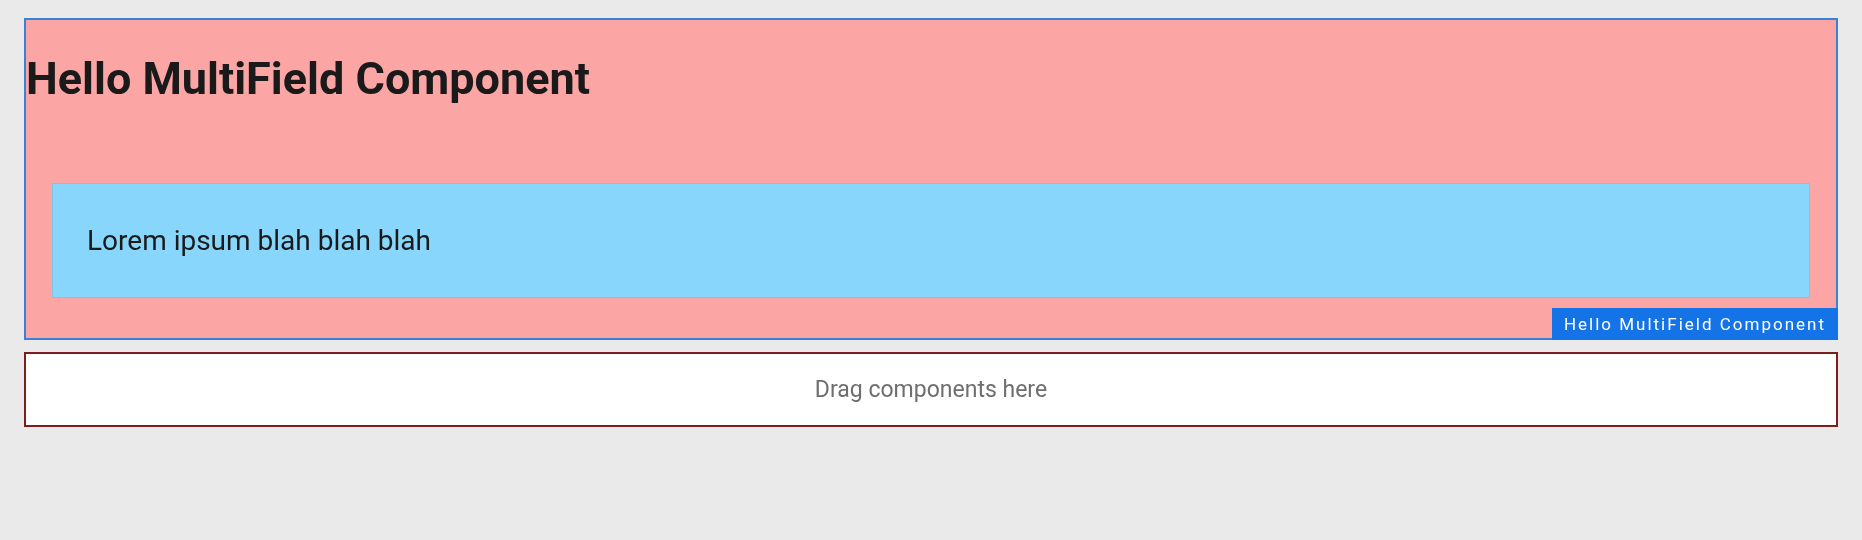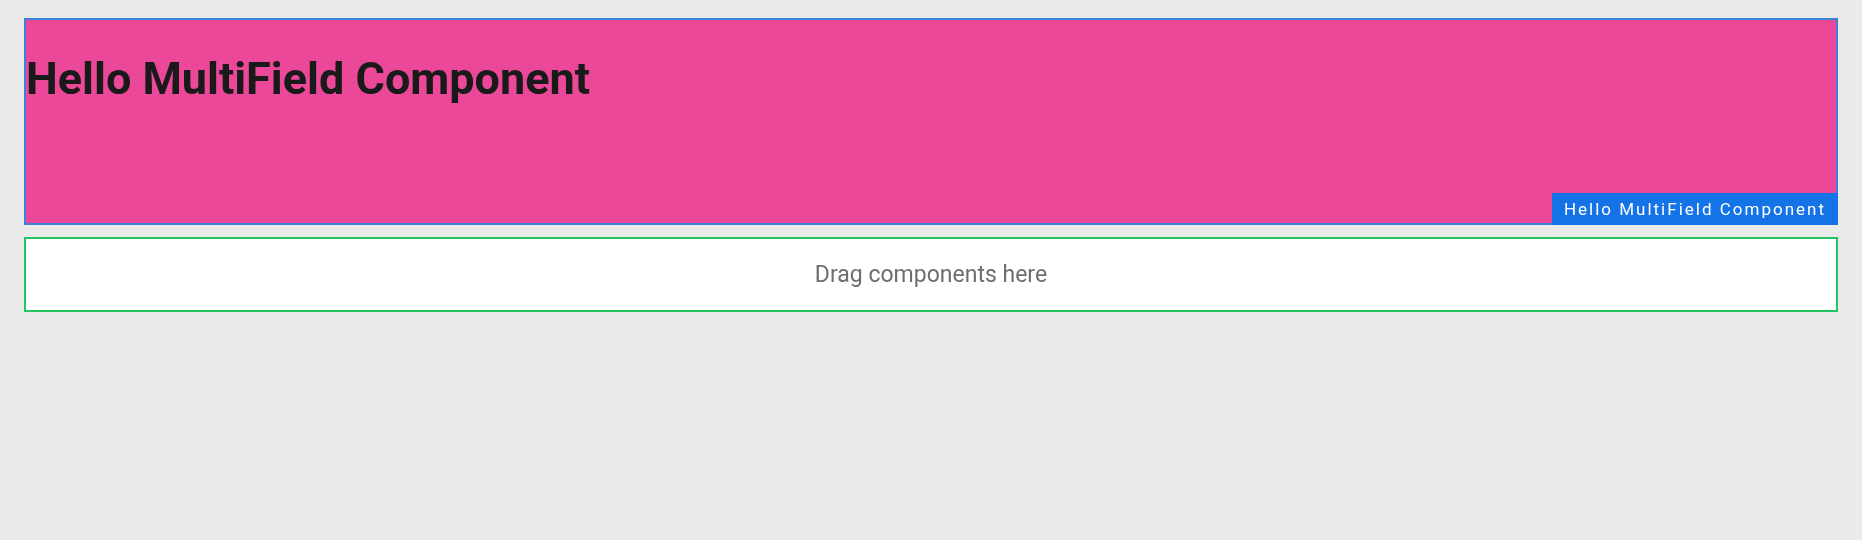--- a/index.html
+++ b/index.html
@@ -11,21 +11,21 @@
     body {
       font-family: -apple-system, BlinkMacSystemFont, "Segoe UI", Roboto, Helvetica, Arial, sans-serif;
       background-color: #eaeaea;
       width: 1862px;
       height: 540px;
       padding: 18px 24px;
     }
 
     .component-frame {
       border: 2px solid #3b82d6;
-      background-color: #ec4899;
+      background-color: #fca5a5;
       position: relative;
       padding: 0 0 40px 0;
     }
 
     .component-title {
       font-size: 45px;
       font-weight: 700;
       color: #1a1a1a;
       padding: 32px 0 0 0;
       margin-bottom: 78px;
@@ -60,35 +60,38 @@
       right: -2px;
       background-color: #1473e6;
       color: #ffffff;
       font-size: 17px;
       letter-spacing: 2px;
       padding: 6px 12px;
     }
 
     .dropzone {
       margin-top: 12px;
-      border: 2px solid #22c55e;
+      border: 2px solid #7f1d1d;
       background-color: #ffffff;
       text-align: center;
       padding: 22px 0;
       font-size: 23px;
       color: #6e6e6e;
     }
   </style>
 </head>
 <body>
 
 <div class="component-frame">
   <h1 class="component-title">Hello MultiField Component</h1>
 
   <div class="cards-row">
+    <div class="card card-light">
+      <span>Lorem ipsum blah blah blah</span>
+    </div>
   </div>
 
   <div class="component-badge">Hello MultiField Component</div>
 </div>
 
 <div class="dropzone">
   <span>Drag components here</span>
 </div>
 
 </body></html>

